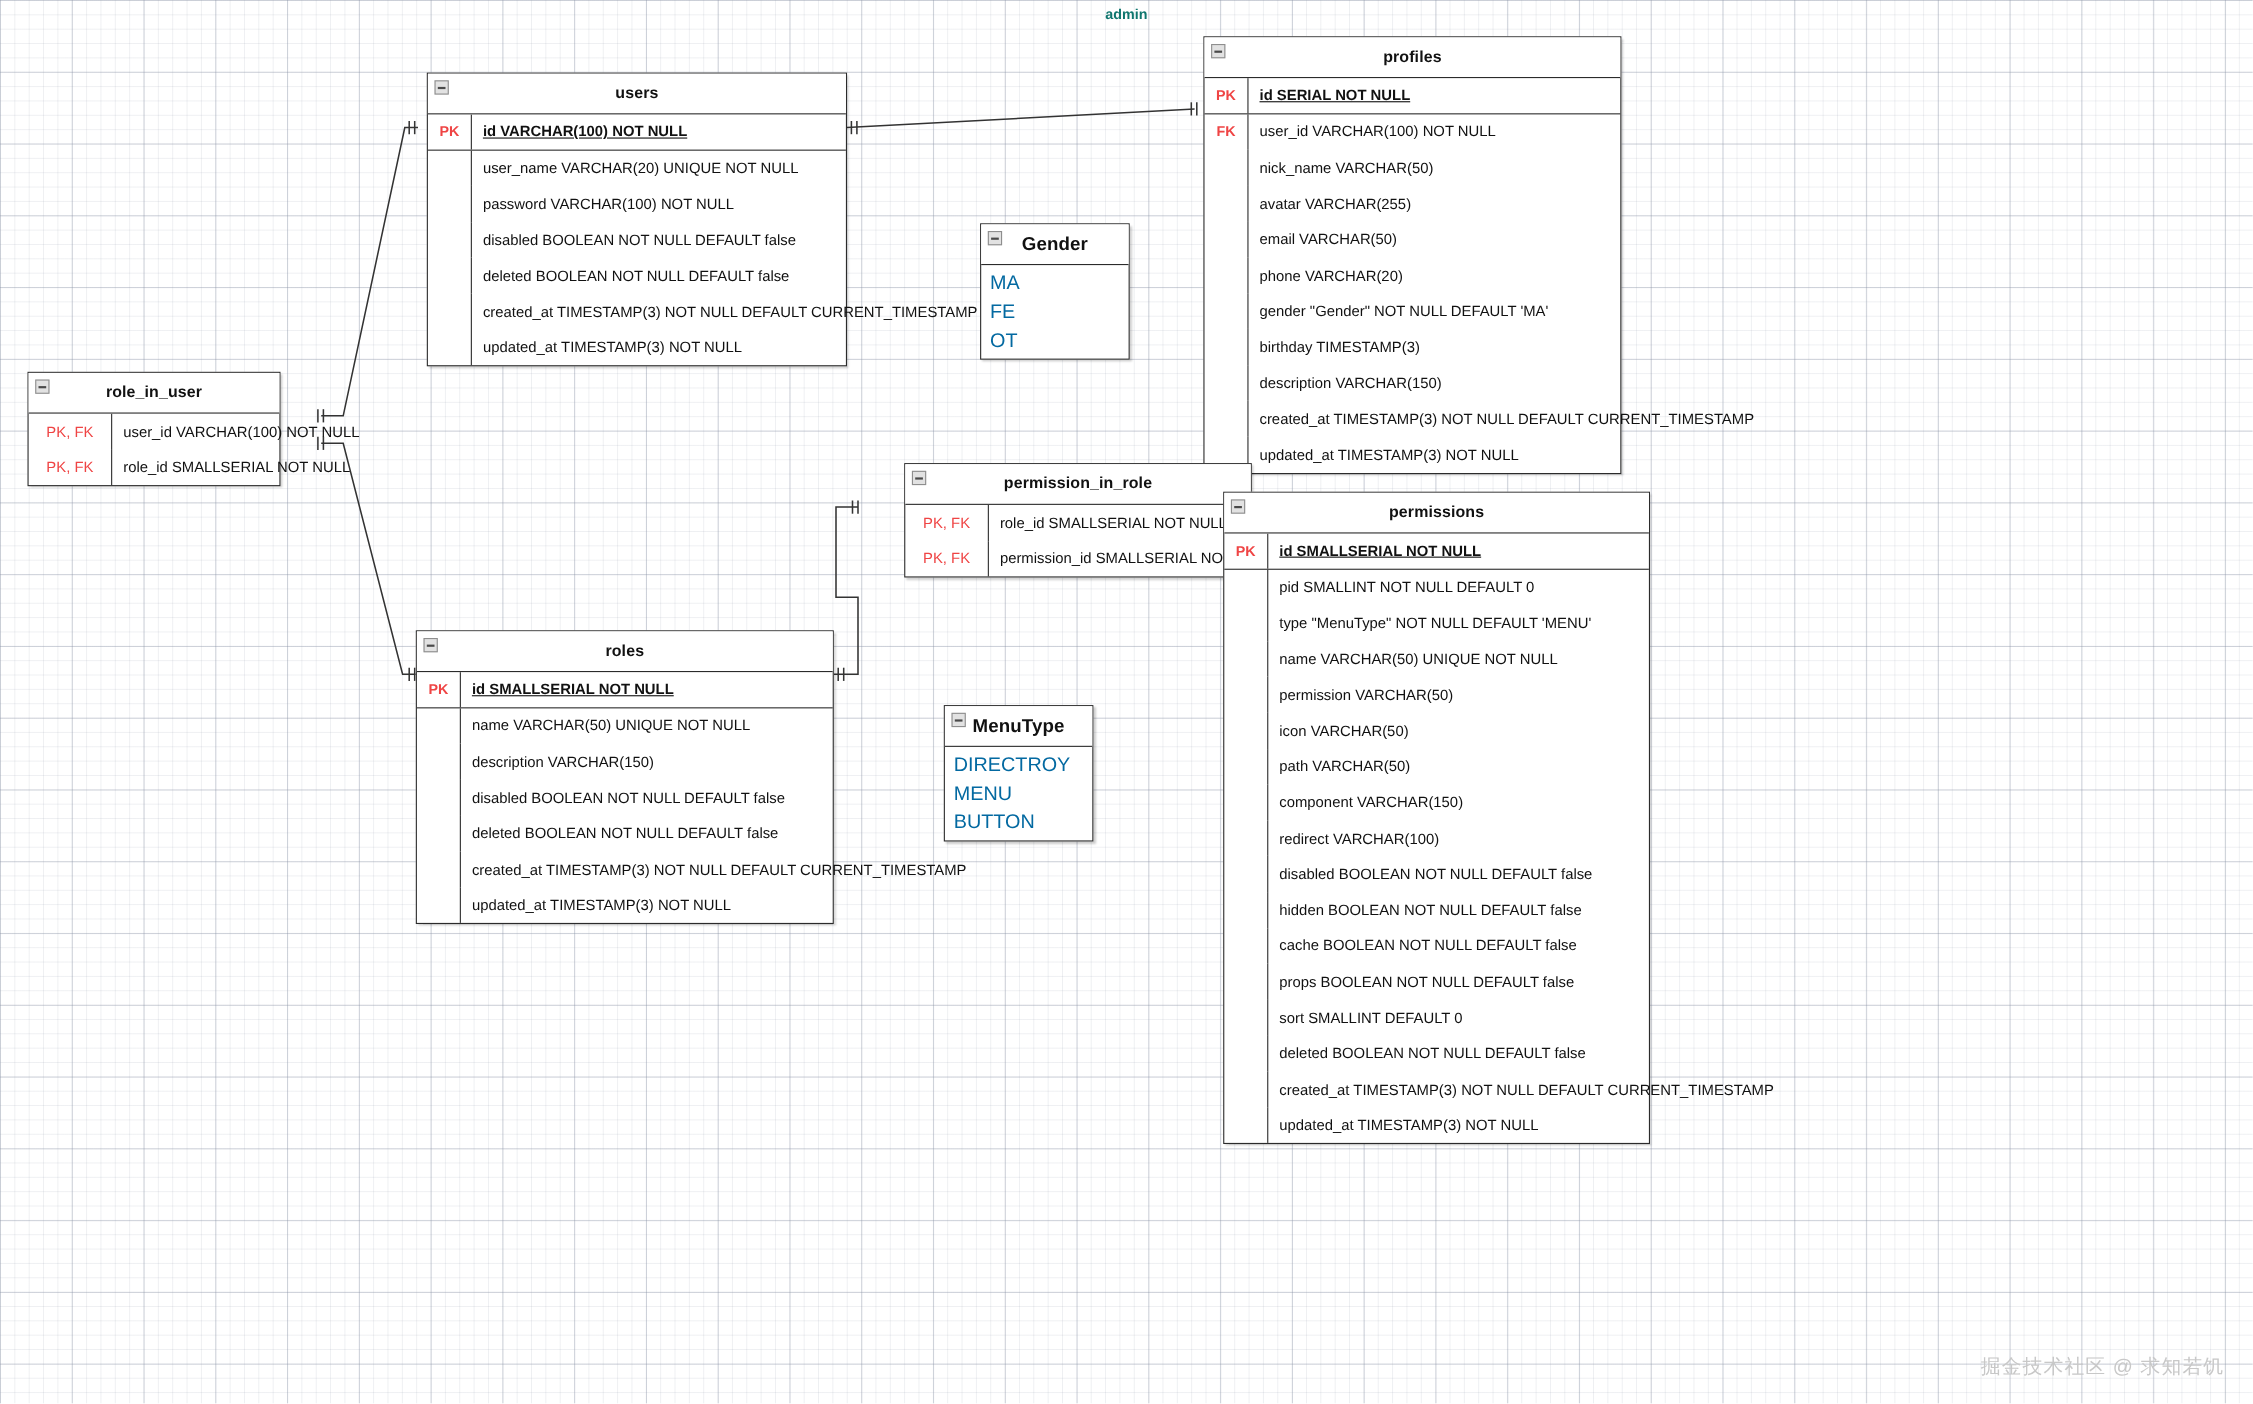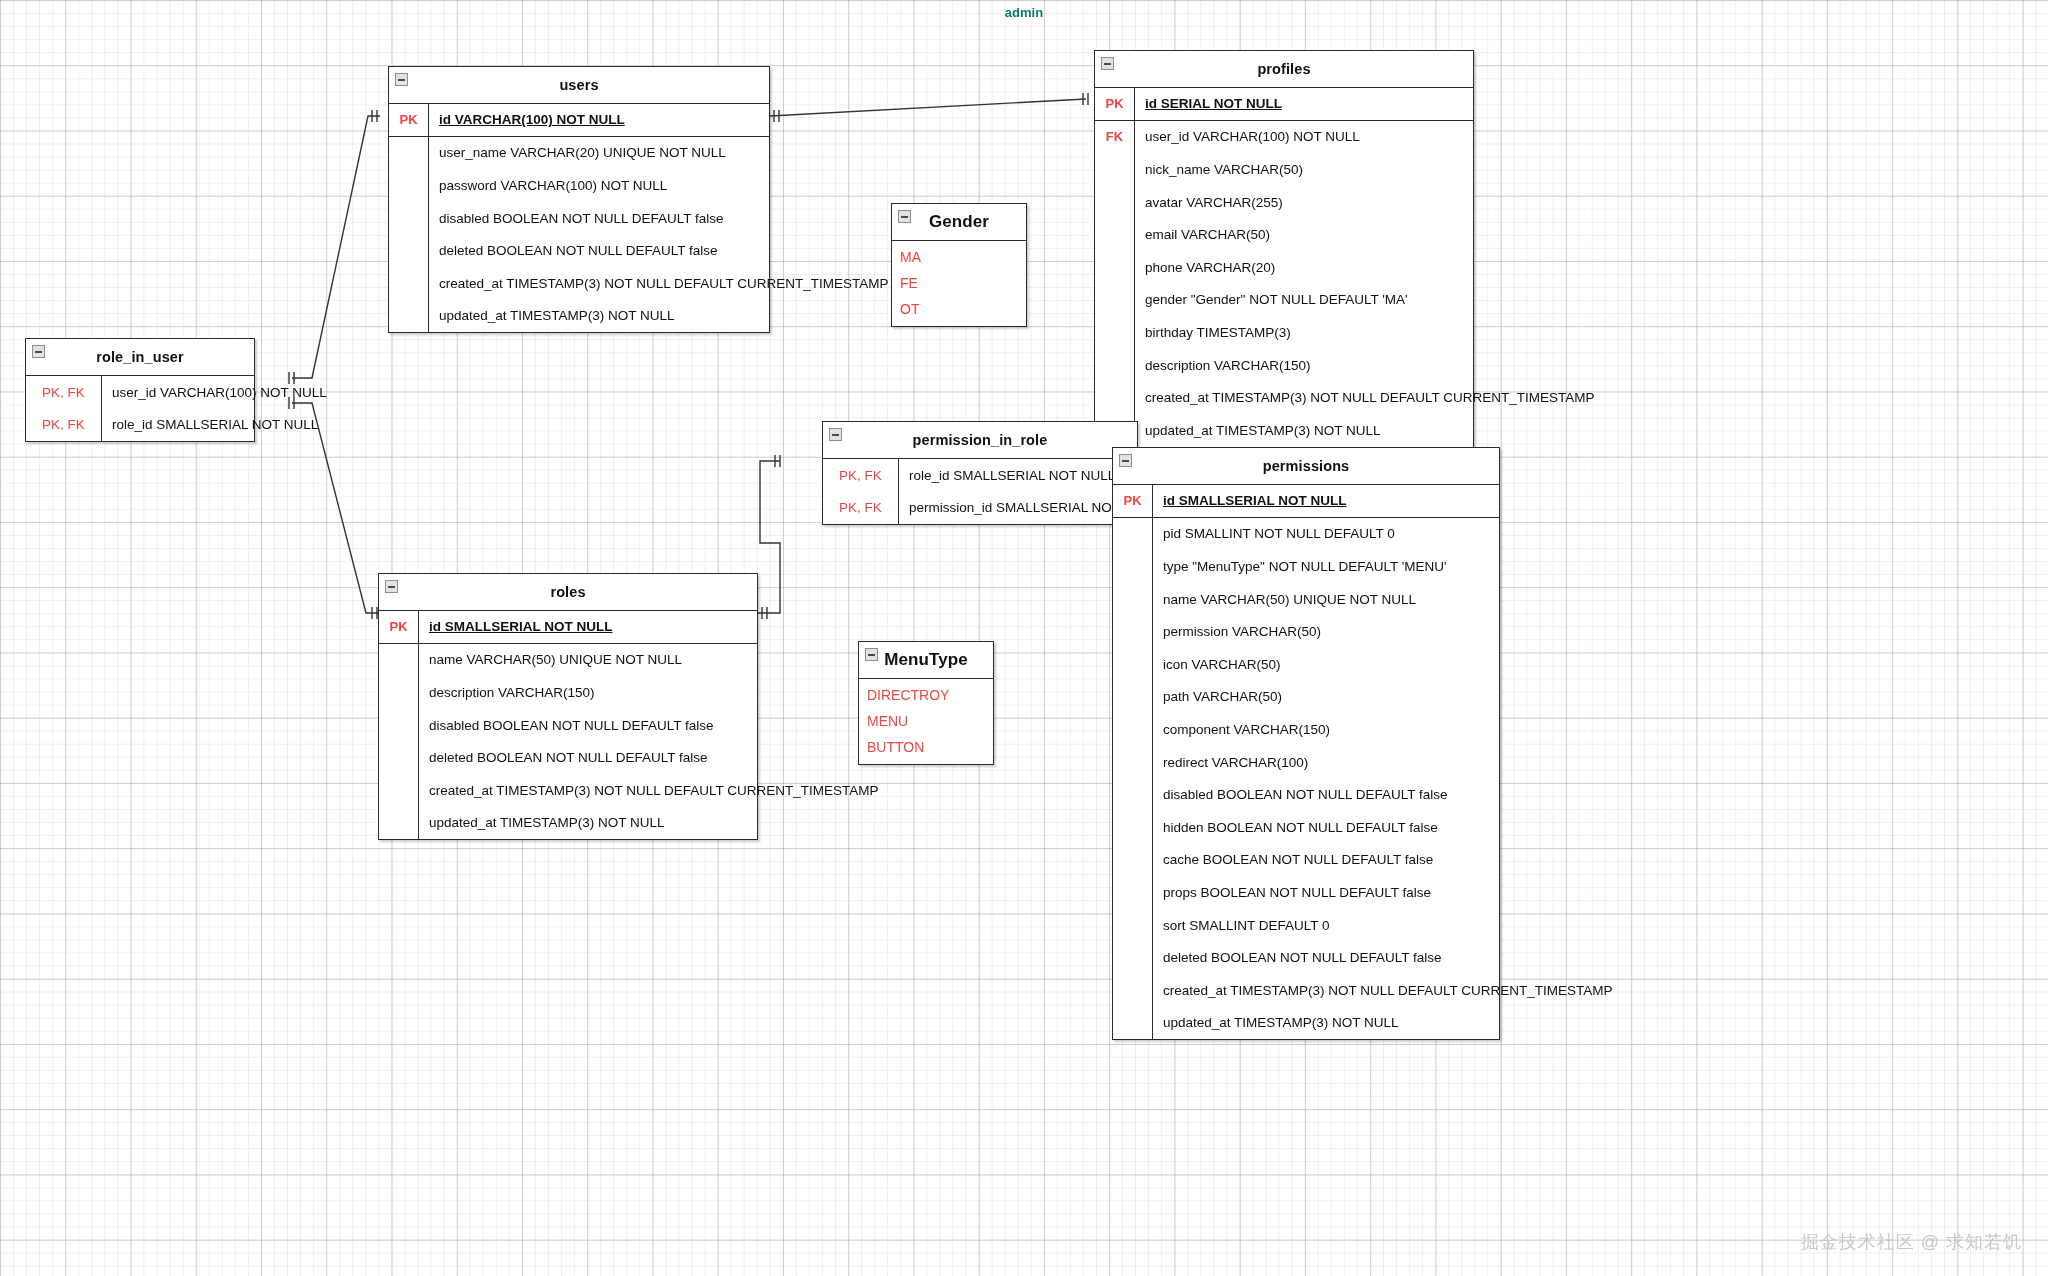--- a/index.html
+++ b/index.html
@@ -129,22 +129,22 @@
     font-weight: bold;
     text-decoration: underline;
   }
 
   
   .enum-row {
     height: 26px;
     display: flex;
     align-items: center;
     padding-left: 8px;
-    font-size: 14px;
-    color: #ef4444;
+    font-size: 18px;
+    color: #0369a1;
   }
   .enum .ent-body { padding: 3px 0 4px 0; }
 
   
   #page-title {
     position: absolute;
     top: 5px;
     left: 0;
     width: 100%;
     text-align: center;
@@ -239,21 +239,21 @@
       <div class="keycol empty"></div>
       <div class="fieldcol">created_at TIMESTAMP(3) NOT NULL DEFAULT CURRENT_TIMESTAMP</div>
     </div>
     <div class="row">
       <div class="keycol empty"></div>
       <div class="fieldcol">updated_at TIMESTAMP(3) NOT NULL</div>
     </div>
   </div>
 </div>
 
-<div class="entity" id="ent-profiles" style="left: 1094px; top: 50px; width: 380px;">
+<div class="entity" id="ent-profiles" style="left: 1094px; top: 33px; width: 380px;">
   <div class="ent-header">
     <span class="collapse-icon"></span>
     <span class="ent-title">profiles</span>
   </div>
   <div class="ent-body">
     <div class="row pk-row">
       <div class="keycol">PK</div>
       <div class="fieldcol">id SERIAL NOT NULL</div>
     </div>
     <div class="row">

